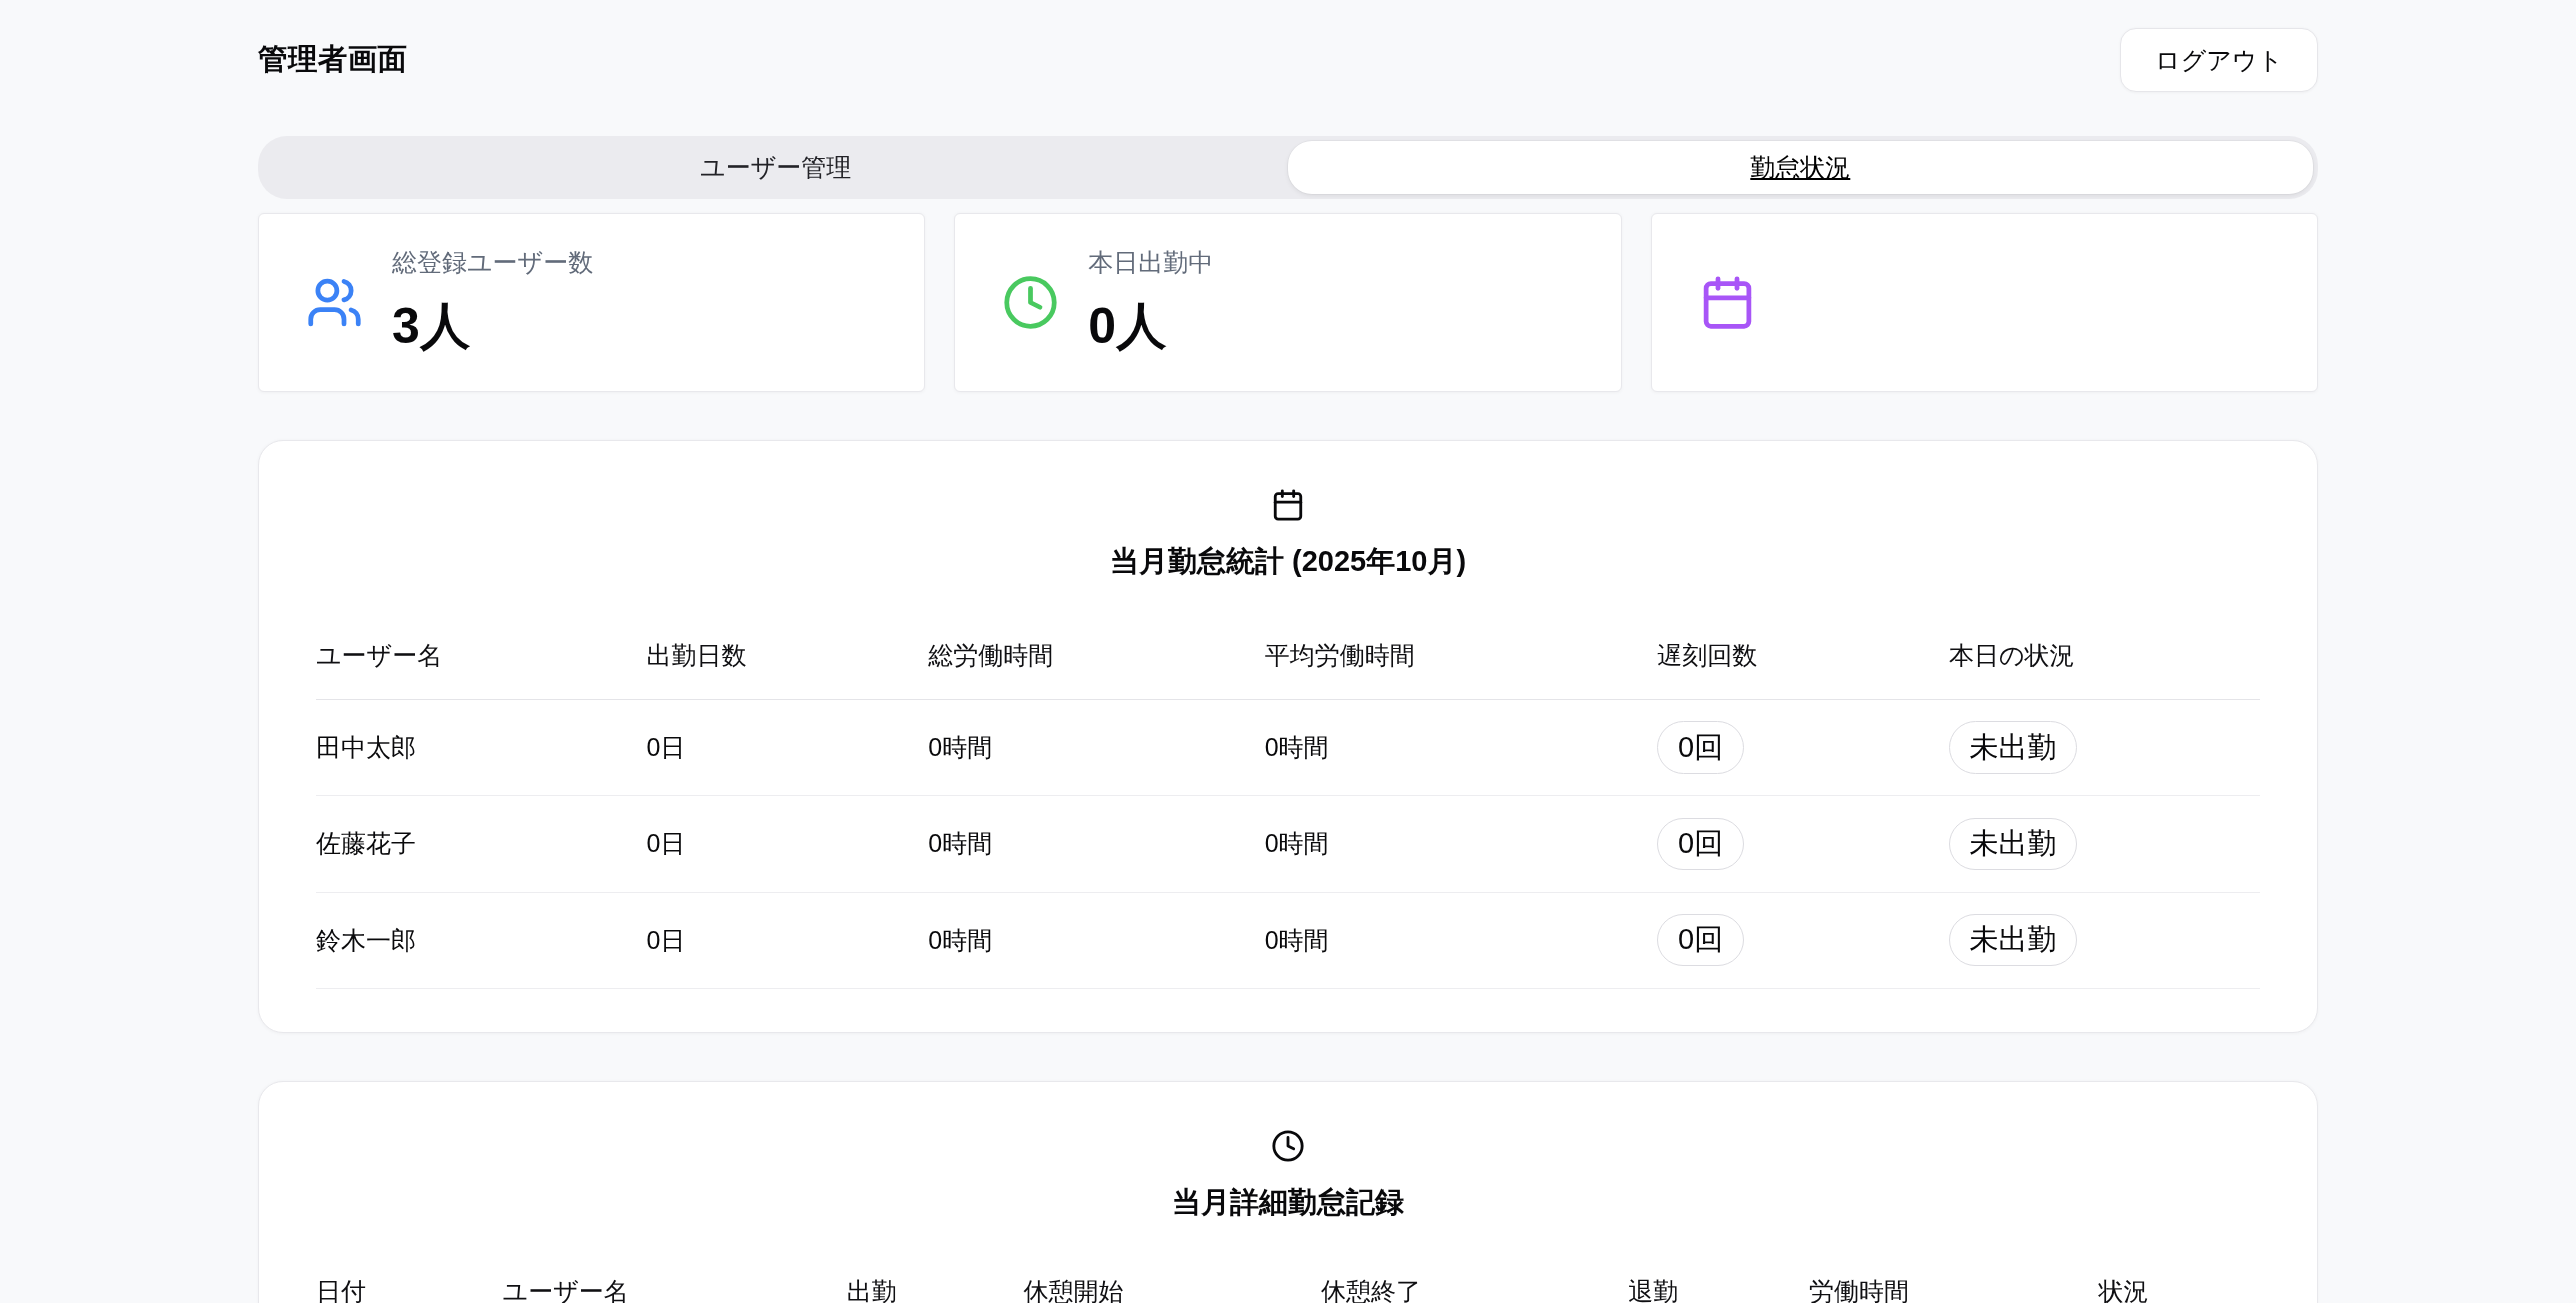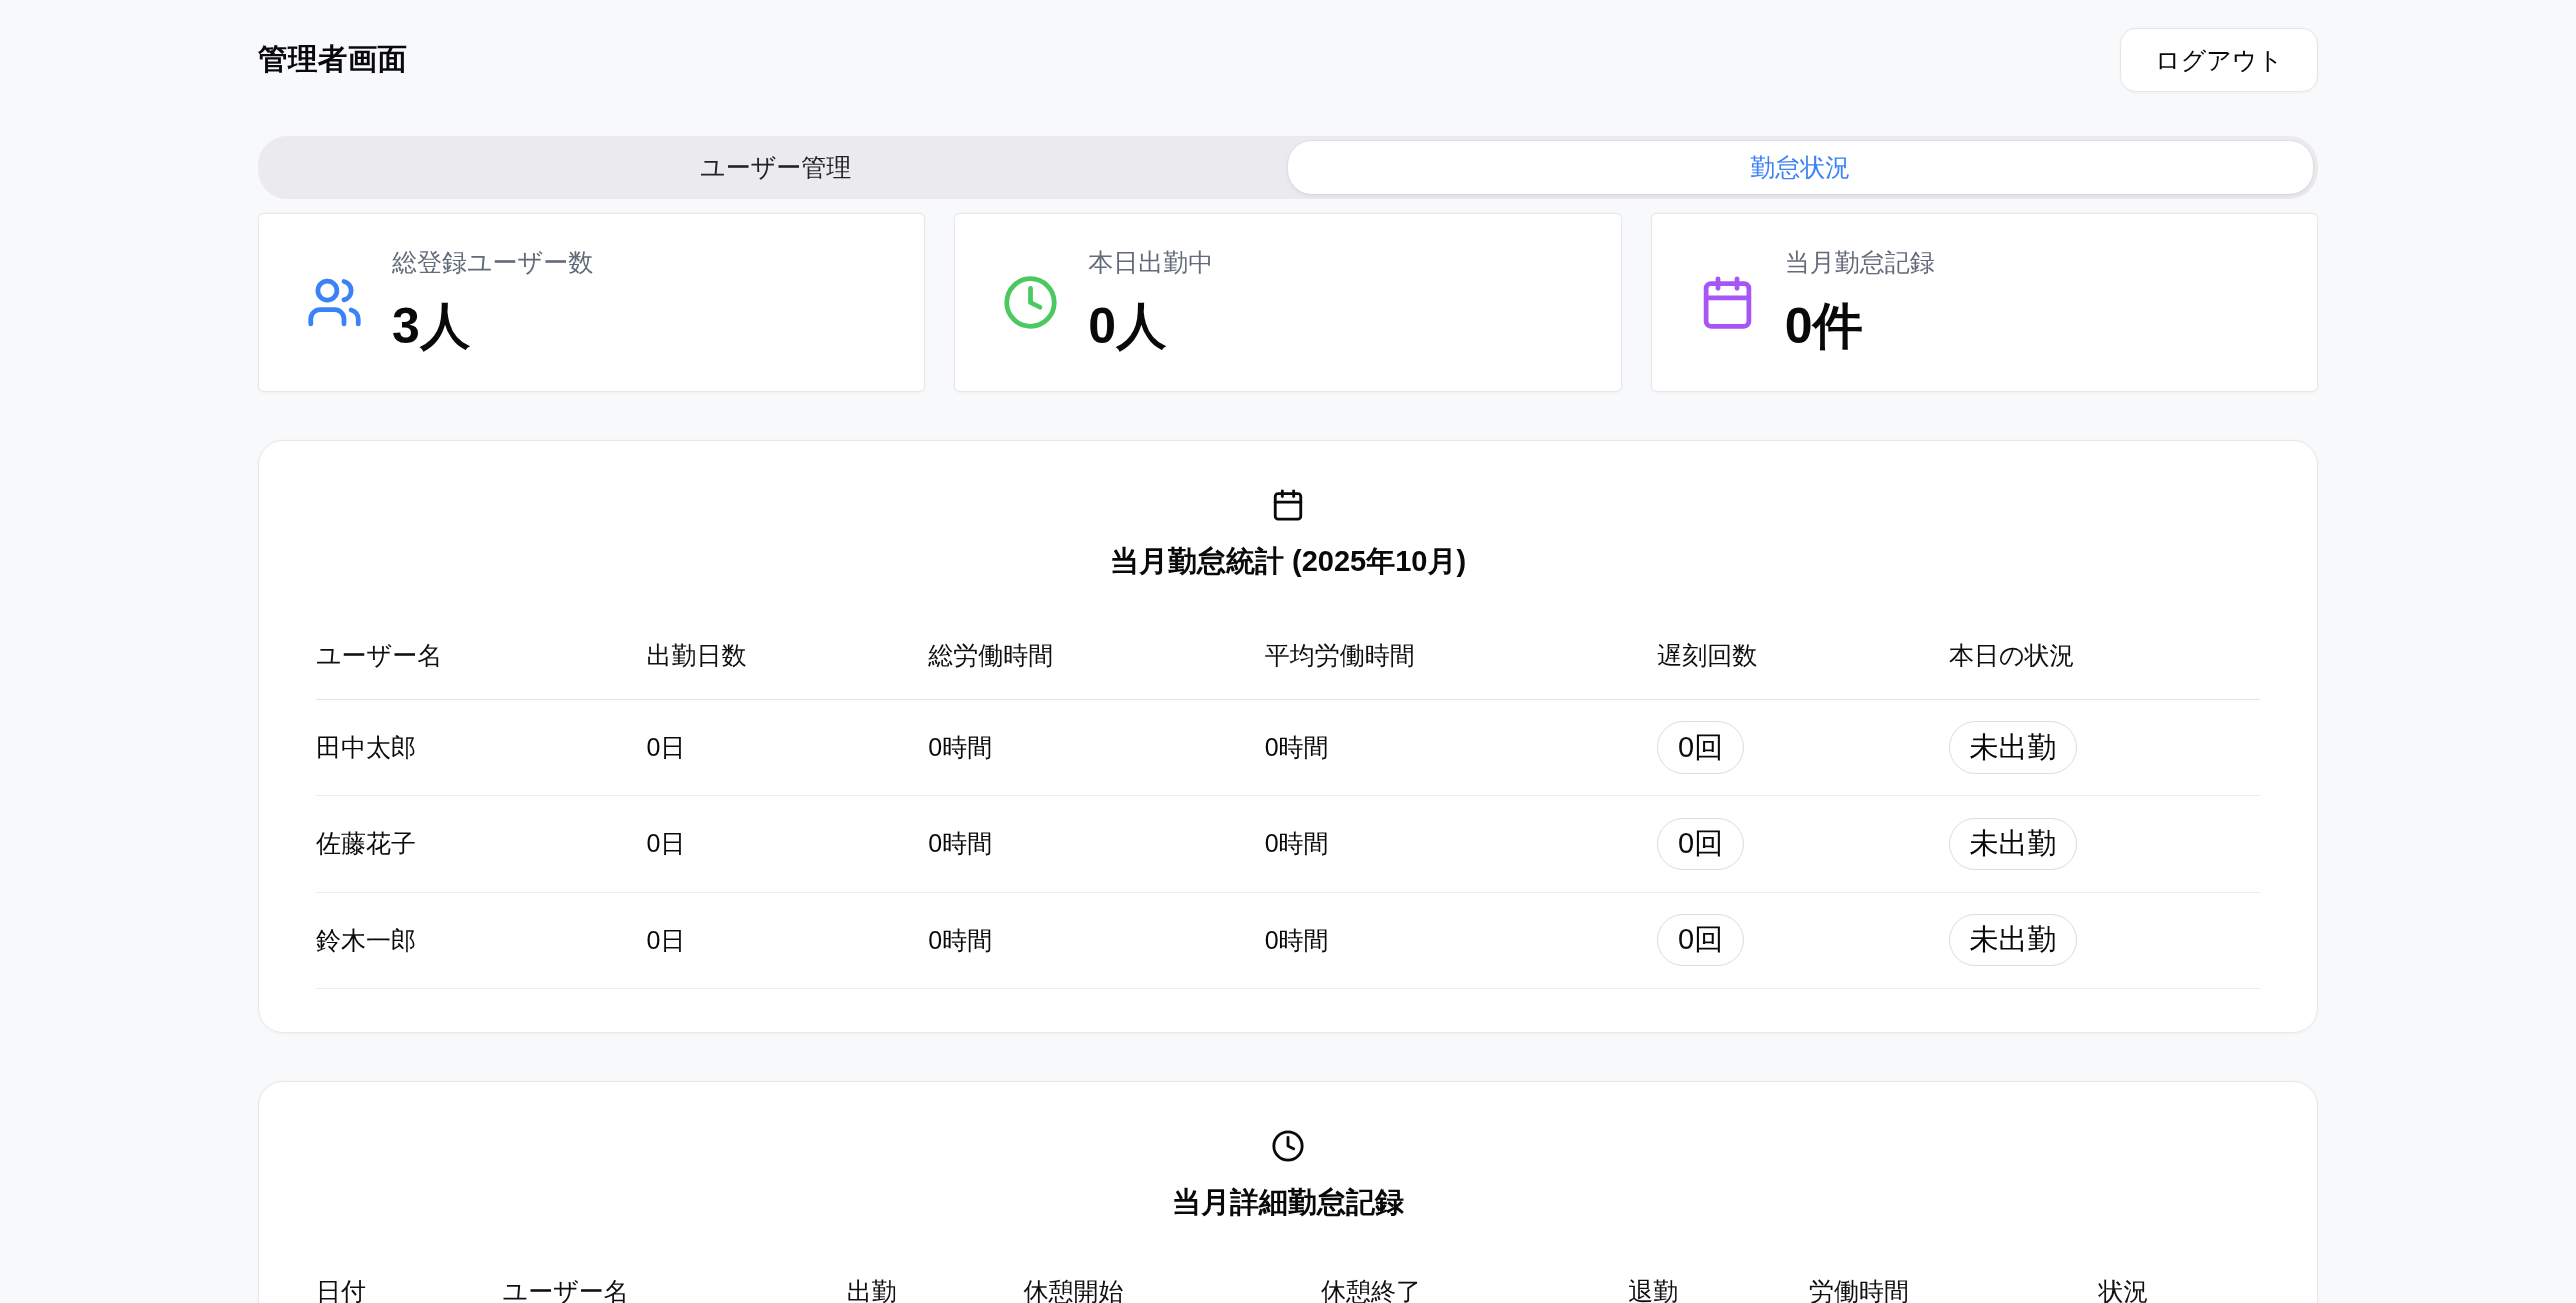--- a/index.html
+++ b/index.html
@@ -29,22 +29,23 @@
   .tabs {
     margin-top:47px; height:63px; background:#ebebef; border-radius:29px;
     padding:5.4px; display:flex;
   }
   .tab {
     flex:1; display:flex; align-items:center; justify-content:center;
     font-size:25px; font-weight:500; color:#222227; border-radius:24px;
     cursor:pointer;
   }
   .tab.active {
-    background:#ffffff; color:#3b82f6;
+    background:#ffffff; color:#000000;
     box-shadow:0 1.8px 5.4px rgba(0,0,0,0.07), 0 0 0 0.9px rgba(0,0,0,0.03);
+    text-decoration:underline;
   }
 
   
   .stats-row {
     margin-top:14.3px; display:grid; grid-template-columns:repeat(3,1fr); gap:29px;
   }
   .stat-card {
     background:#ffffff; border:1.8px solid #e8e8ec; border-radius:6px;
     height:179px; display:flex; align-items:center; padding:0 47px; gap:29px;
     box-shadow:0 0.9px 3.6px rgba(0,0,0,0.04);
@@ -131,24 +132,20 @@
 
     <div class="stat-card">
       <span class="stat-icon" style="color: rgb(168, 85, 247);">
         <svg viewBox="0 0 24 24" fill="none" stroke="currentColor" stroke-width="2" stroke-linecap="round" stroke-linejoin="round">
           <rect x="3" y="4" width="18" height="18" rx="2" ry="2"></rect>
           <line x1="16" y1="2" x2="16" y2="6"></line>
           <line x1="8" y1="2" x2="8" y2="6"></line>
           <line x1="3" y1="10" x2="21" y2="10"></line>
         </svg>
       </span>
-      <div>
-        <div class="stat-label">当月勤怠記録</div>
-        <div class="stat-value">0件</div>
-      </div>
     </div>
 
   </div>
 
   <div class="section-card">
     <div class="section-heading">
       <span class="heading-icon">
         <svg viewBox="0 0 24 24" fill="none" stroke="currentColor" stroke-width="2" stroke-linecap="round" stroke-linejoin="round">
           <rect x="3" y="4" width="18" height="18" rx="2" ry="2"></rect>
           <line x1="16" y1="2" x2="16" y2="6"></line>

